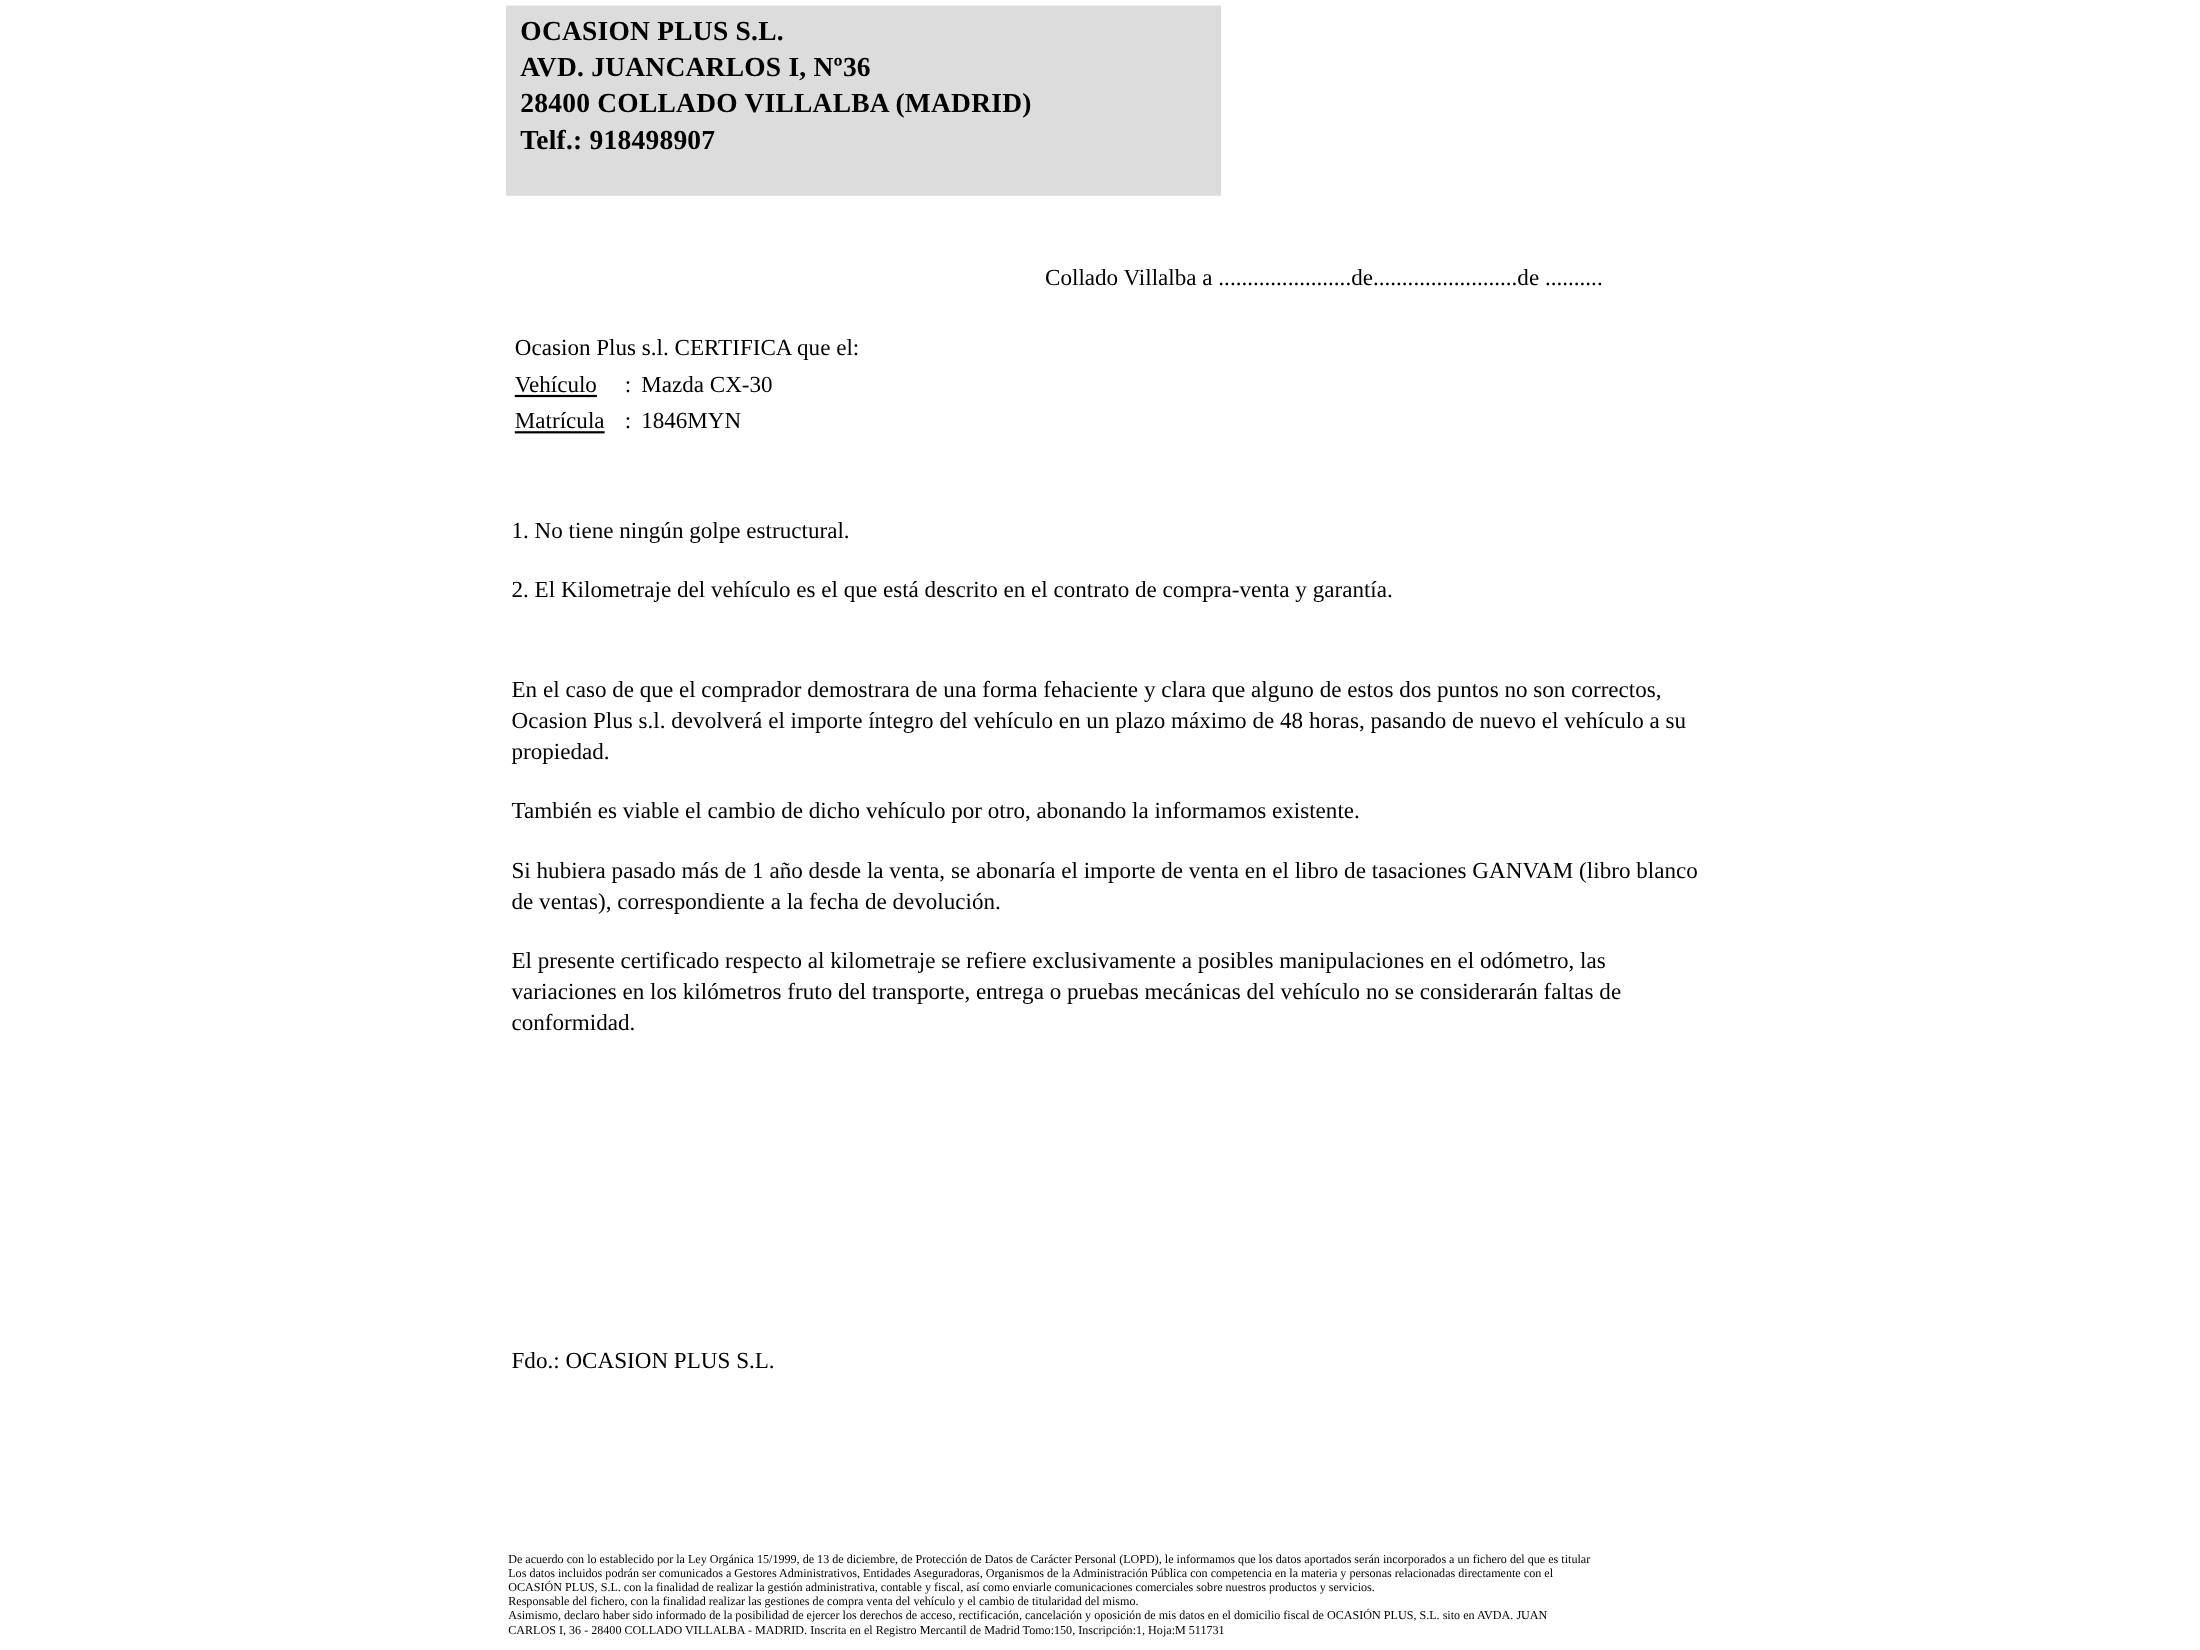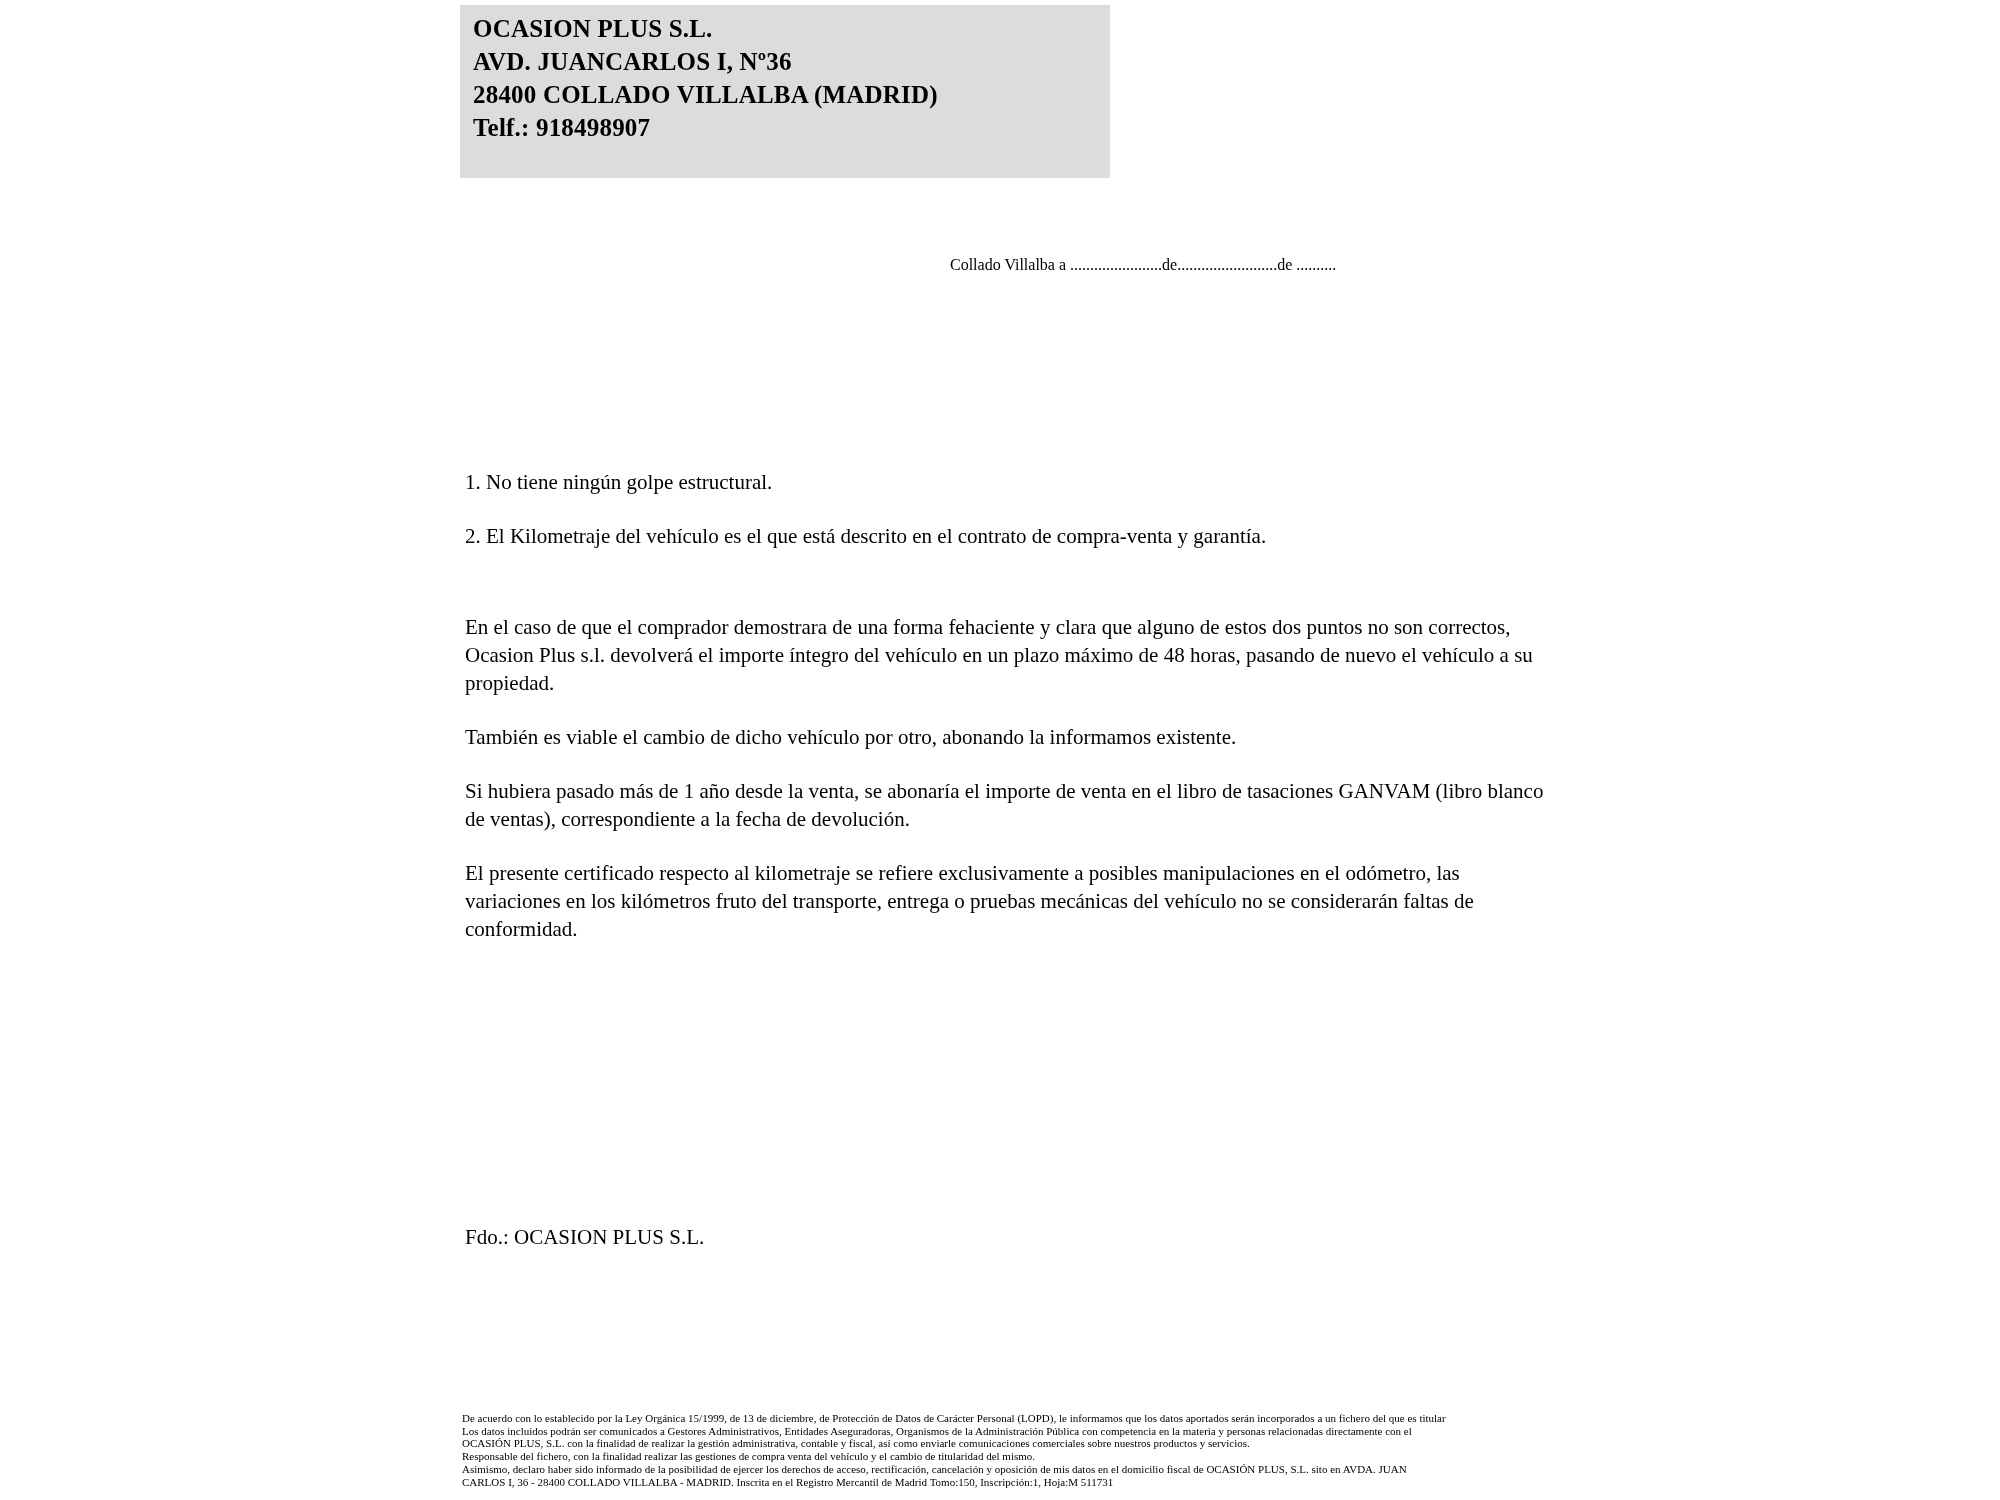--- a/index.html
+++ b/index.html
@@ -29,22 +29,22 @@
     padding: 7px 10px 0 13px;
     font-weight: bold;
     font-size: 25px;
     line-height: 33px;
     letter-spacing: 0.2px;
   }
 
   .date-line {
     position: absolute;
     left: 950px;
-    top: 256px;
-    font-size: 16px;
+    top: 240px;
+    font-size: 21px;
     white-space: nowrap;
     text-align: center;
   }
 
   .cert-block {
     position: absolute;
     left: 468px;
     top: 300px;
     font-size: 21px;
     line-height: 33px;
@@ -104,20 +104,29 @@
 
   <div class="header-box">
     <div>OCASION PLUS S.L.</div>
     <div>AVD. JUANCARLOS I, Nº36</div>
     <div>28400 COLLADO VILLALBA (MADRID)</div>
     <div>Telf.: 918498907</div>
   </div>
 
   <div class="date-line">Collado Villalba a .......................de.........................de ..........</div>
 
+  <div class="cert-block">
+    <div>Ocasion Plus s.l. CERTIFICA que el:</div>
+    <div class="cert-field">
+      <span class="cert-label">Vehículo</span><span class="cert-sep">:</span><span>Mazda CX-30</span>
+    </div>
+    <div class="cert-field">
+      <span class="cert-label">Matrícula</span><span class="cert-sep">:</span><span>1846MYN</span>
+    </div>
+  </div>
 
   <div class="points">
     <p class="pt">1. No tiene ningún golpe estructural.</p>
     <p class="pt">2. El Kilometraje del vehículo es el que está descrito en el contrato de compra-venta y garantía.</p>
   </div>
 
   <div class="paras">
     <p>En el caso de que el comprador demostrara de una forma fehaciente y clara que alguno de estos dos puntos no son correctos, Ocasion Plus s.l. devolverá el importe íntegro del vehículo en un plazo máximo de 48 horas, pasando de nuevo el vehículo a su propiedad.</p>
     <p>También es viable el cambio de dicho vehículo por otro, abonando la informamos existente.</p>
     <p>Si hubiera pasado más de 1 año desde la venta, se abonaría el importe de venta en el libro de tasaciones GANVAM (libro blanco de ventas), correspondiente a la fecha de devolución.</p>

